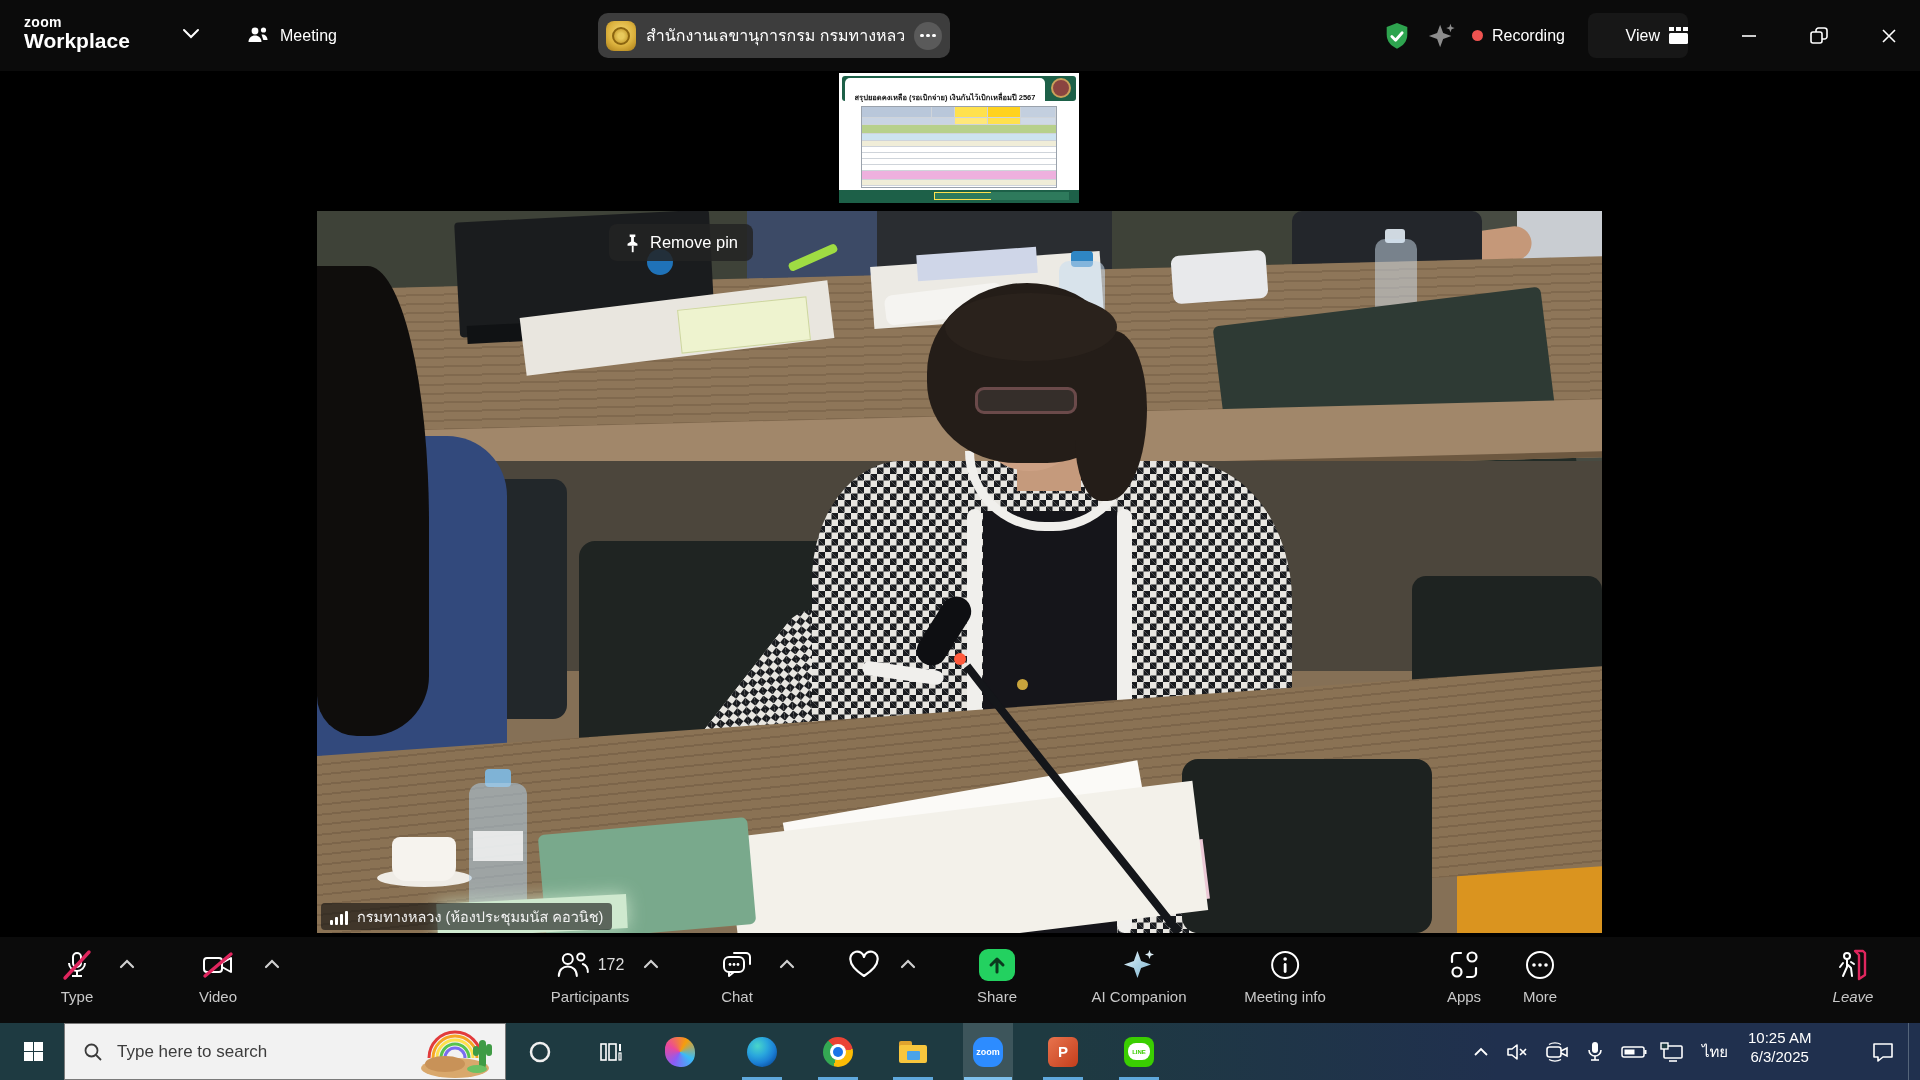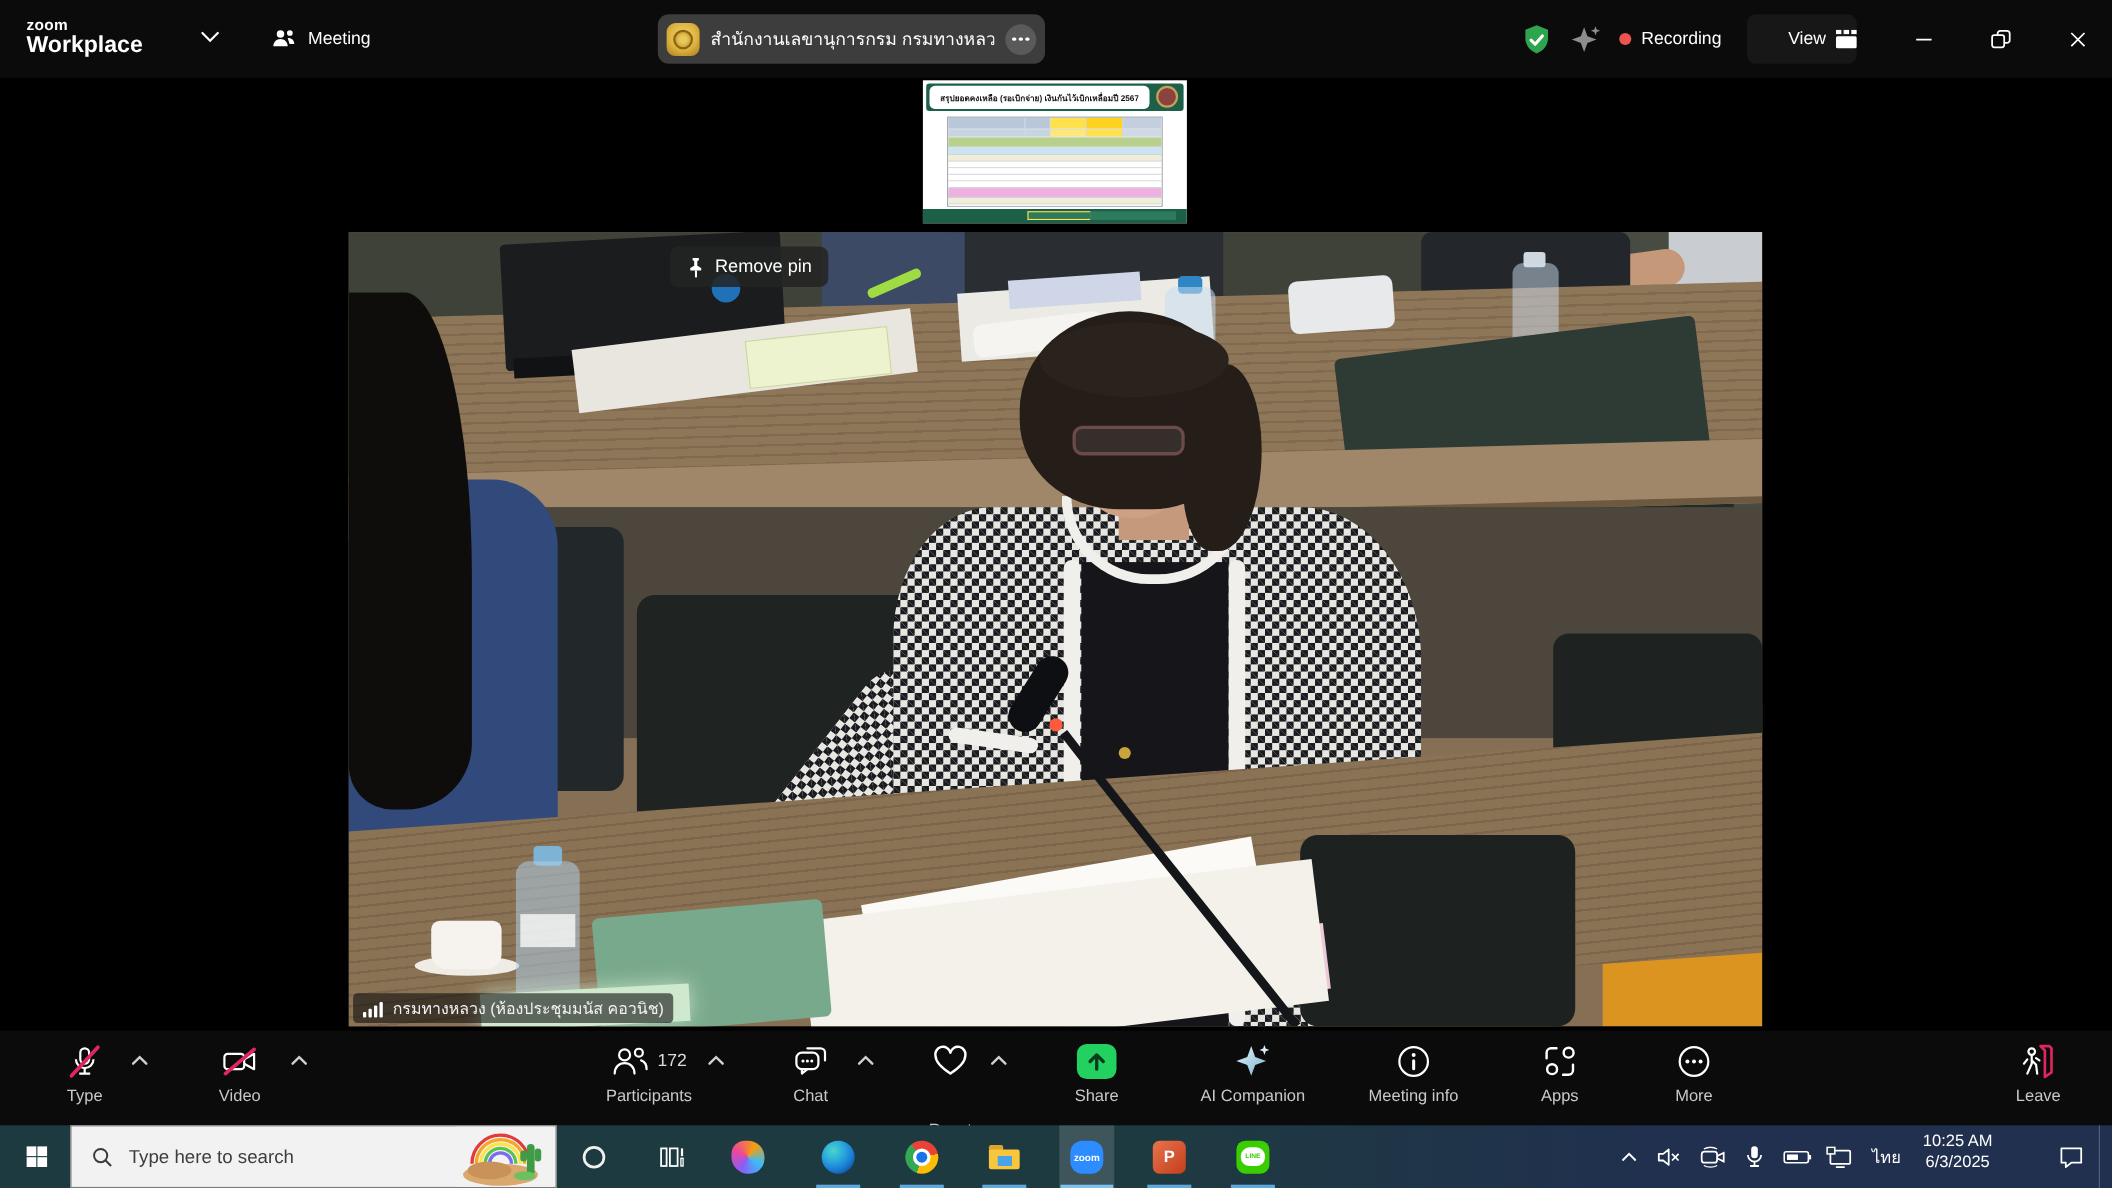--- a/index.html
+++ b/index.html
@@ -24,21 +24,21 @@
              justify-content:center;gap:2.5px;flex:0 0 28px;cursor:pointer;}
   .pill-more i{width:3.5px;height:3.5px;border-radius:50%;background:#fff;display:block;}
   .rec-dot{width:11px;height:11px;border-radius:50%;background:#ef5350;display:inline-block;}
   .recording{position:absolute;left:1472px;top:0;height:71px;display:flex;align-items:center;gap:9px;font-size:16px;}
   .viewbox{position:absolute;left:1588px;top:13px;width:100px;height:45px;background:#171717;border-radius:8px;
            display:flex;align-items:center;justify-content:flex-end;gap:9px;font-size:16px;cursor:pointer;}
   .winctl{position:absolute;top:0;height:71px;width:46px;display:flex;align-items:center;justify-content:center;cursor:pointer;}
   
   .thumb{position:absolute;left:839px;top:73px;width:240px;height:130px;background:#fff;overflow:hidden;}
   .thumb-band{position:absolute;left:3px;top:3px;right:3px;height:25px;background:#1d6048;border-radius:3px;}
-  .thumb-titlebox{position:absolute;left:3px;top:2px;width:200px;height:21px;background:#fff;border-radius:5px;
+  .thumb-titlebox{position:absolute;left:3px;top:2px;width:200px;height:38px;background:#fff;border-radius:5px;
                   display:flex;align-items:center;justify-content:center;}
   .thumb-title{font-size:7.5px;font-weight:700;color:#111;white-space:nowrap;overflow:hidden;}
   .thumb-seal{position:absolute;right:5px;top:2px;width:20px;height:20px;border-radius:50%;background:#8a4440;
               border:2px solid #c9a05a;box-sizing:border-box;}
   .thumb-table{position:absolute;left:22px;top:33px;right:22px;height:80px;border:1px solid #9aa2ac;
                display:flex;flex-direction:column;overflow:hidden;background:#fff;}
   .trow{display:flex;flex:0 0 auto;border-bottom:0.5px solid #cfd4da;}
   .tcell{height:100%;box-sizing:border-box;border-right:0.5px solid #cfd4da;}
   .thumb-bottom{position:absolute;left:0;bottom:0;width:100%;height:13px;background:#1d6048;}
   .thumb-chip1{position:absolute;left:95px;bottom:3px;width:58px;height:8px;background:#2e7a5c;border:1px solid #ffe14d;box-sizing:border-box;}
@@ -409,21 +409,21 @@
     <div class="tb" style="left:1285px;">
       <div class="tb-iconrow">
         <svg width="32" height="32" viewBox="0 0 32 32">
             <circle cx="16" cy="16" r="13" fill="none" stroke="#fff" stroke-width="2"></circle>
             <circle cx="16" cy="10" r="1.8" fill="#fff"></circle>
             <rect x="14.6" y="14" width="2.8" height="10" rx="1.4" fill="#fff"></rect>
           </svg>
       </div>
       <div class="tb-label">Meeting info</div>
     </div>
-    <div class="tb" style="left:1418px;align-items:center;">
+    <div class="tb" style="left:1464px;align-items:center;">
       <div class="tb-iconrow">
         <svg width="32" height="32" viewBox="0 0 32 32">
             <path d="M4 13V8a4 4 0 0 1 4-4h5" fill="none" stroke="#fff" stroke-width="2.2" stroke-linecap="round"></path>
             <circle cx="24" cy="8" r="4.5" fill="none" stroke="#fff" stroke-width="2.2"></circle>
             <circle cx="9" cy="23" r="4.5" fill="none" stroke="#fff" stroke-width="2.2"></circle>
             <path d="M19 28h5a4 4 0 0 0 4-4v-5" fill="none" stroke="#fff" stroke-width="2.2" stroke-linecap="round"></path>
           </svg>
       </div>
       <div class="tb-label">Apps</div>
     </div>
@@ -431,21 +431,21 @@
       <div class="tb-iconrow">
         <svg width="32" height="32" viewBox="0 0 32 32">
             <circle cx="16" cy="16" r="13" fill="none" stroke="#fff" stroke-width="2"></circle>
             <circle cx="10" cy="16" r="1.8" fill="#fff"></circle>
             <circle cx="16" cy="16" r="1.8" fill="#fff"></circle>
             <circle cx="22" cy="16" r="1.8" fill="#fff"></circle>
           </svg>
       </div>
       <div class="tb-label">More</div>
     </div>
-    <div class="tb" style="left:1853px;">
+    <div class="tb" style="left:1853px;font-style:italic;">
       <div class="tb-iconrow">
         <svg width="36" height="32" viewBox="0 0 36 32">
             <path d="M20 2h8l2 2v22l-6 4V6z" fill="none" stroke="#e0265e" stroke-width="2.4" stroke-linejoin="round"></path>
             <circle cx="12" cy="7" r="3" fill="none" stroke="#fff" stroke-width="2"></circle>
             <path d="M12 11v7l-4 9M12 15l4 4 1 8M8 14l-3 4M16 13l3 2" fill="none" stroke="#fff" stroke-width="2" stroke-linecap="round" stroke-linejoin="round"></path>
           </svg>
       </div>
       <div class="tb-label">Leave</div>
     </div>
   </div>

